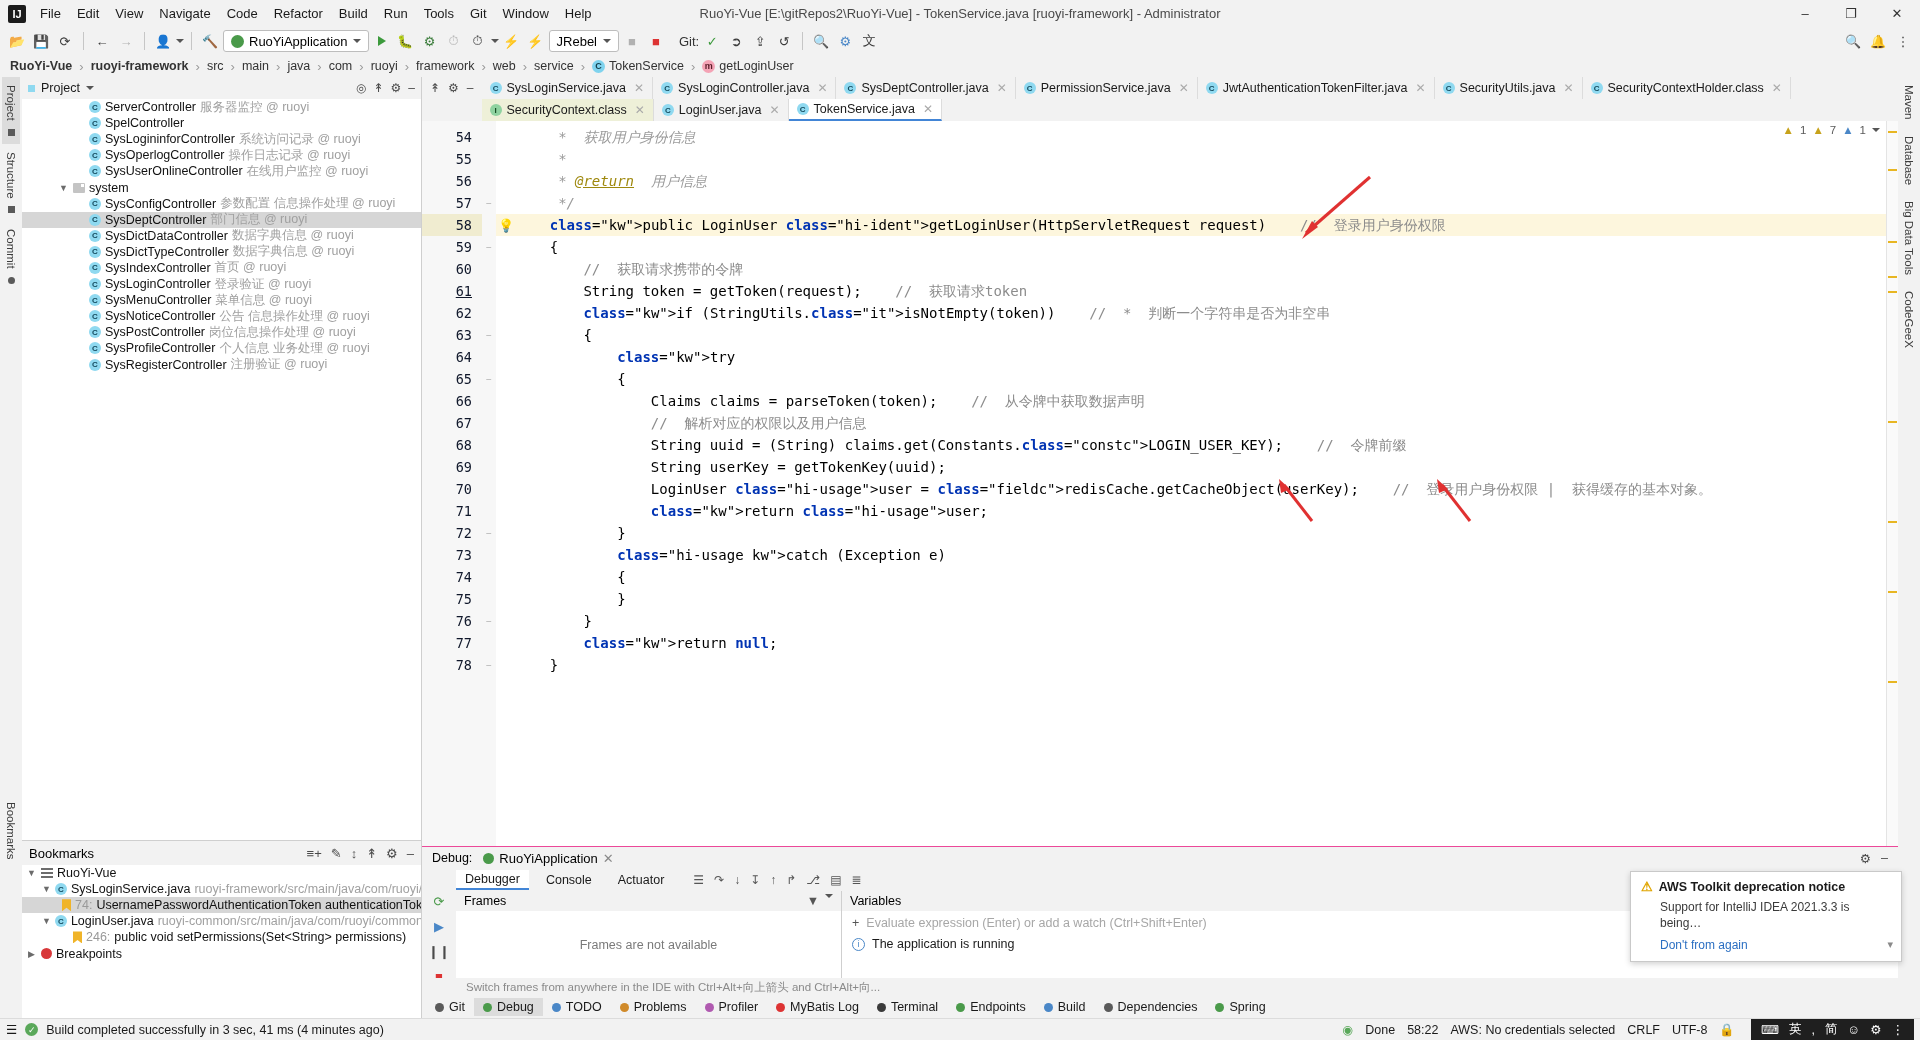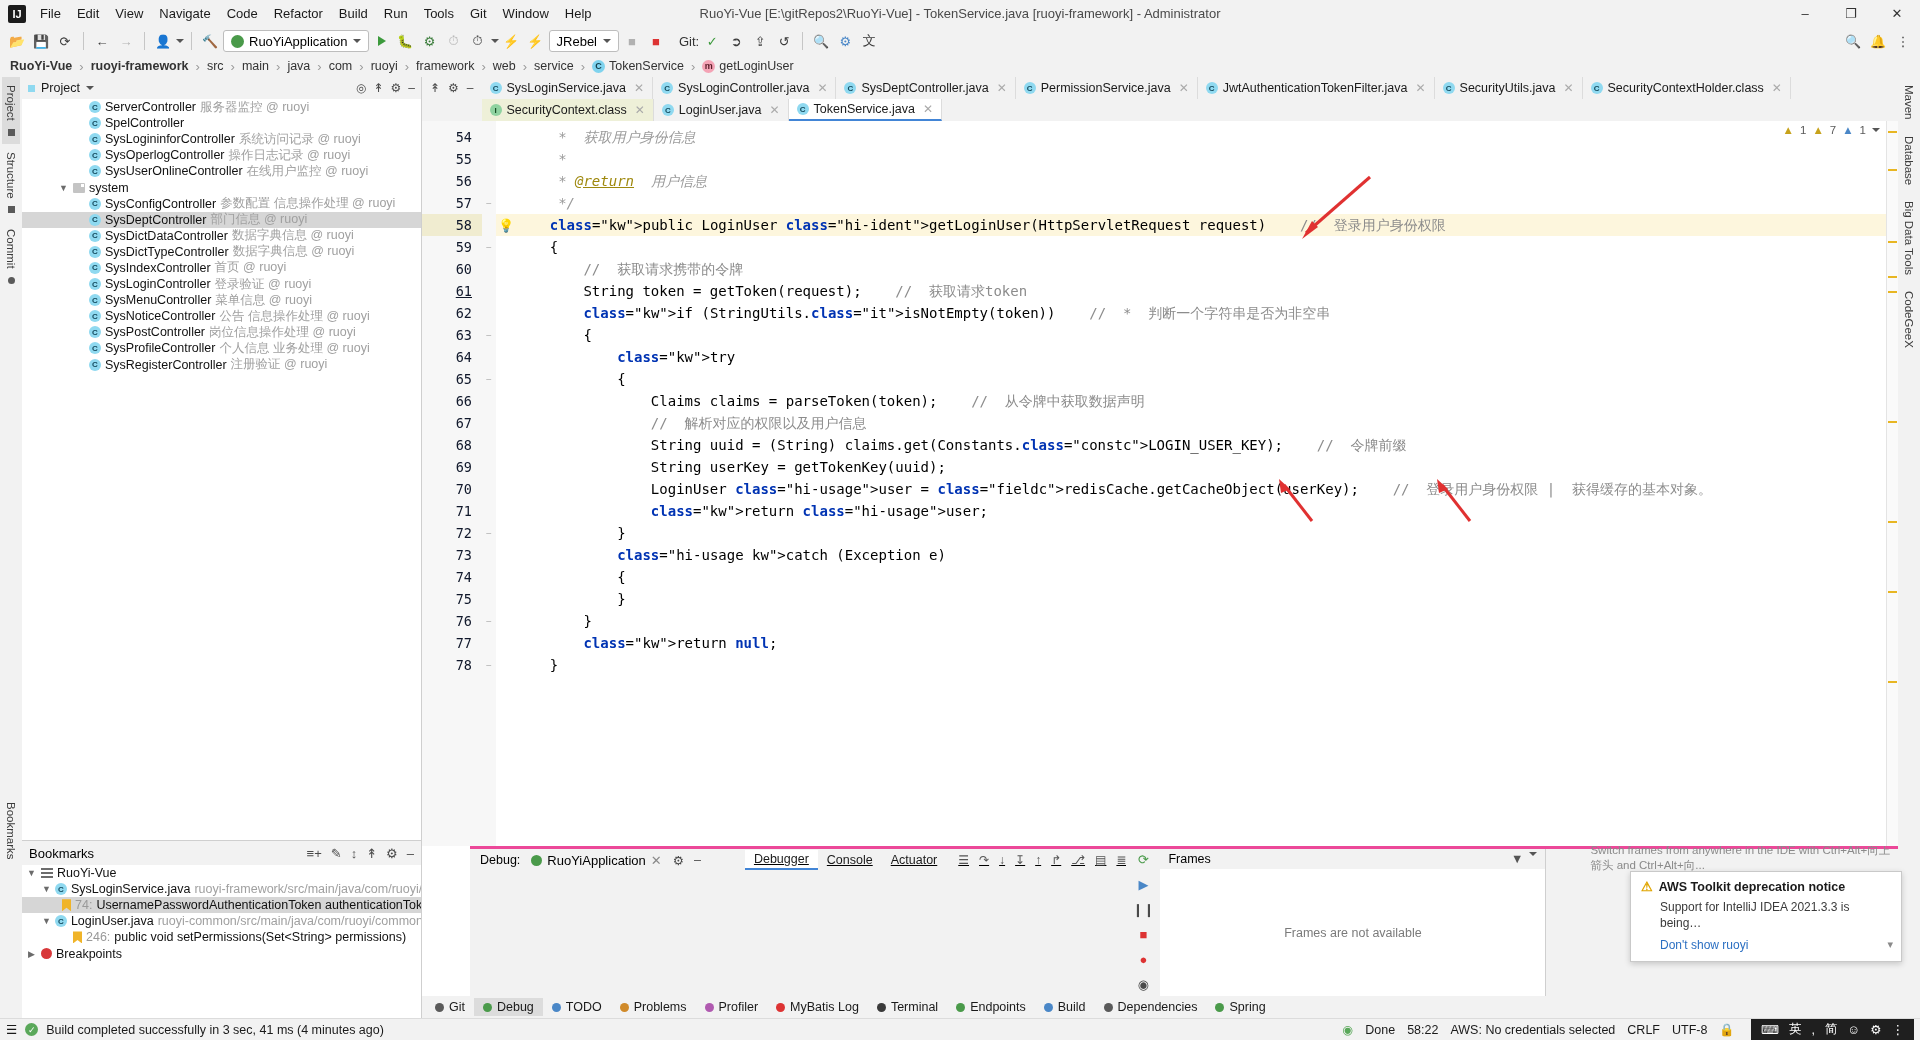--- a/index.html
+++ b/index.html
@@ -112,24 +112,24 @@
   .errbar { width:12px; background:#fafafa; position:relative; border-left:1px solid #e4e4e4;}
   .mark { position:absolute; right:1px; width:9px; height:2px; }
 
   .insp { position:absolute; top:3px; right:18px; display:flex; align-items:center; gap:6px; font-size:11.5px; color:#5a5a5a; z-index:4;}
   .insp .w { color:#c7a21a; }
   .insp .i { color:#4a87c7; }
 
   .arrow { position:absolute; pointer-events:none; }
 
   
-  .debugpanel { height:150px; background:#f2f2f2; display:flex; border-top:3px solid #ec4899;margin-left:48px;}
+  .debugpanel { height:150px; background:#f2f2f2; display:flex; flex-direction:column; border-top:1px solid #ec4899;}
   .dbg-title { height:22px; display:flex; align-items:center; gap:7px; padding:0 10px; font-size:12.5px;}
   .dbg-title .acts { margin-left:auto; display:flex; gap:10px; color:#4a4a4a;}
-  .dbg-tabs { height:22px; display:flex; align-items:center; gap:0; padding-left:34px; font-size:12.5px;text-decoration:underline;}
+  .dbg-tabs { height:22px; display:flex; align-items:center; gap:8px; padding-left:34px; font-size:12.5px;}
   .dbg-tab { padding:2px 9px; display:flex; align-items:center; gap:5px; color:#1a1a1a;}
   .dbg-tab.sel { background:#fff; border-bottom:2px solid #4285d6;}
   .dbg-toolicons { display:flex; align-items:center; gap:10px; margin-left:12px; color:#555; font-size:12px;}
   .dbg-body { flex:1; display:flex; min-height:0;}
   .dbg-gutter { width:34px; background:#f2f2f2; display:flex; flex-direction:column; align-items:center; padding-top:3px; gap:10px; color:#4a4a4a;}
   .frames { width:386px; background:#fff; border-right:1px solid #cfcfcf; display:flex; flex-direction:column;}
   .frames .hd { height:20px; background:#f2f2f2; display:flex; align-items:center; padding:0 8px; font-size:12.5px;}
   .frames .hd .acts { margin-left:auto; display:flex; gap:6px; color:#555;}
   .frames .empty { flex:1; display:flex; align-items:center; justify-content:center; color:#7a7a7a; font-size:12.5px;}
   .variables { flex:1; background:#fff; display:flex; flex-direction:column;}
@@ -718,20 +718,33 @@
           <div class="frames">
             <div class="hd">
               <span>Frames</span>
               <span class="acts">
                 <span>▼</span>
                 <span class="caret"></span>
               </span>
             </div>
             <div class="empty">Frames are not available</div>
           </div>
+          <div class="variables">
+            <div class="hd">
+              <span>Variables</span>
+            </div>
+            <div class="evalrow">
+              <span style="color:#555;">+</span>
+              <span>Evaluate expression (Enter) or add a watch (Ctrl+Shift+Enter)</span>
+            </div>
+            <div class="varrow">
+              <span class="ic-info">i</span>
+              <span>The application is running</span>
+            </div>
+          </div>
         </div>
         <div class="switchhint">Switch frames from anywhere in the IDE with Ctrl+Alt+向上箭头 and Ctrl+Alt+向...</div>
       </div>
 
       <div class="bottomnav" id="bottomnav">
           <div class="bn">
             <span class="dot" style="background: rgb(90, 90, 90);"></span>
             <span>Git</span>
           </div>
           <div class="bn sel">
@@ -816,17 +829,17 @@
       <span>⋮</span>
     </span>
   </div>
 
   <div class="toast">
     <div class="t1">
       <span class="warn">⚠</span>
       <span>AWS Toolkit deprecation notice</span>
     </div>
     <div class="t2">Support for IntelliJ IDEA 2021.3.3 is being…</div>
-    <div class="t3">Don't show ruoyi</div>
+    <div class="t3">Don't from again</div>
     <div class="chev">▾</div>
   </div>
 
 </div>
 
 </body></html>

